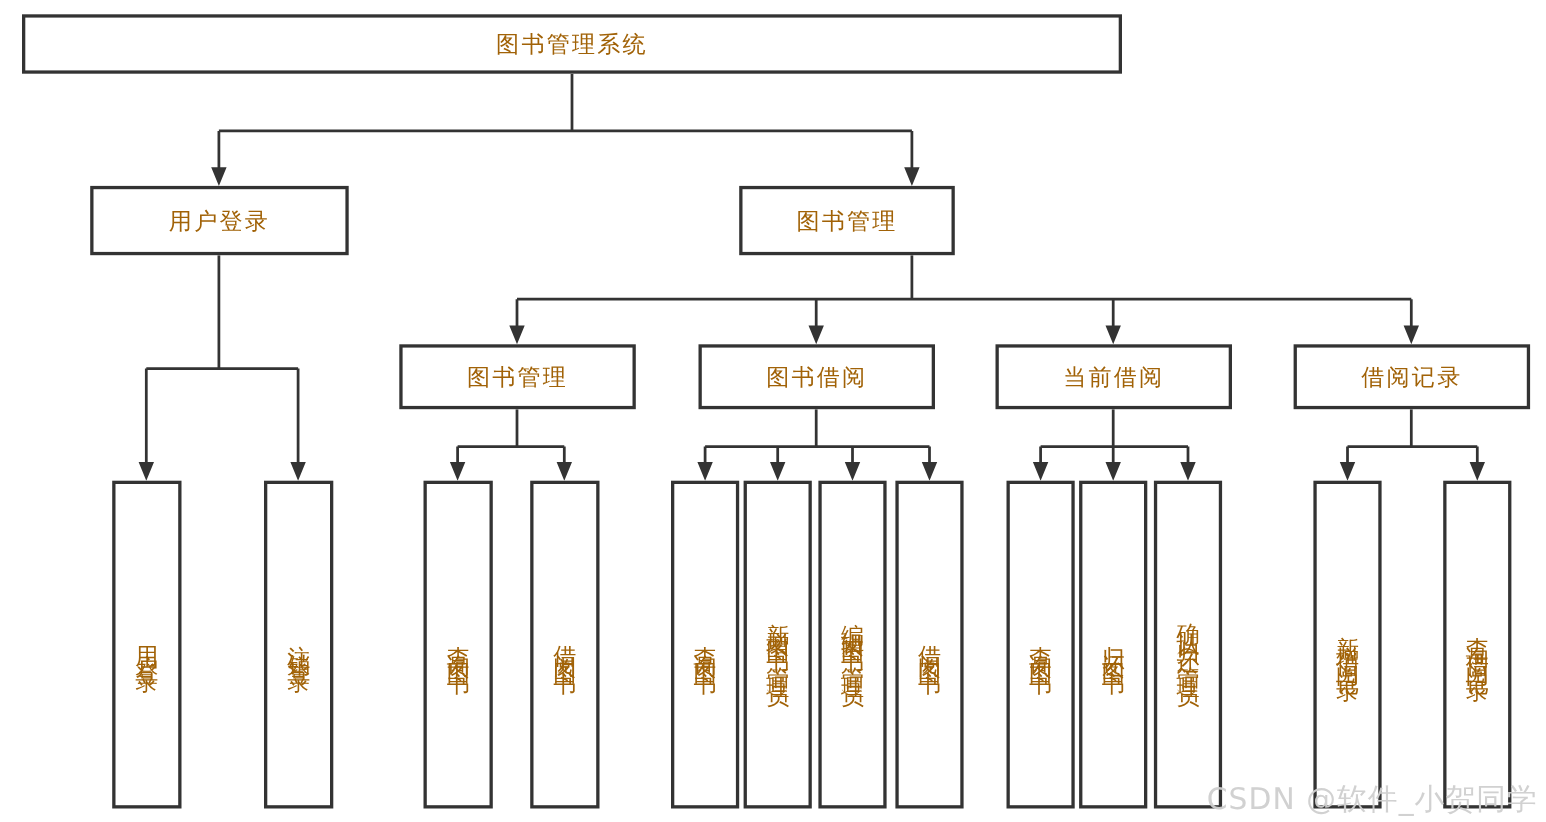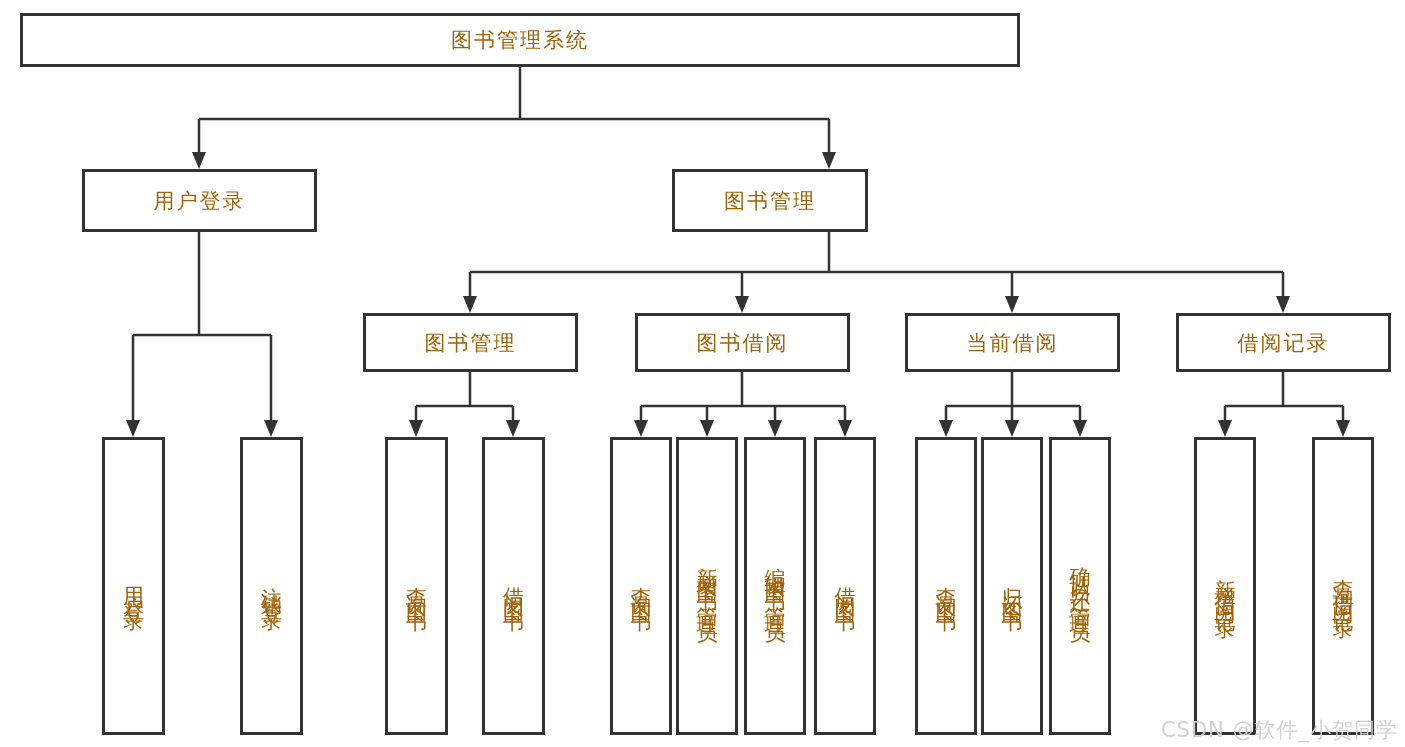--- a/index.html
+++ b/index.html
@@ -33,21 +33,21 @@
     writing-mode:vertical-rl;
     text-orientation:mixed;
     font-size:21px;
     line-height:1.15;
     letter-spacing:8px;
     white-space:nowrap;
   }
   .watermark {
     position:absolute;
     right:7px; bottom:3px;
-    font-size:21px;
+    font-size:27px;
     color:#cfcfcf;
     opacity:0.95;
     letter-spacing:1px;
     z-index:5;
     white-space:nowrap;
   }
 </style>
 </head>
 <body>
 

